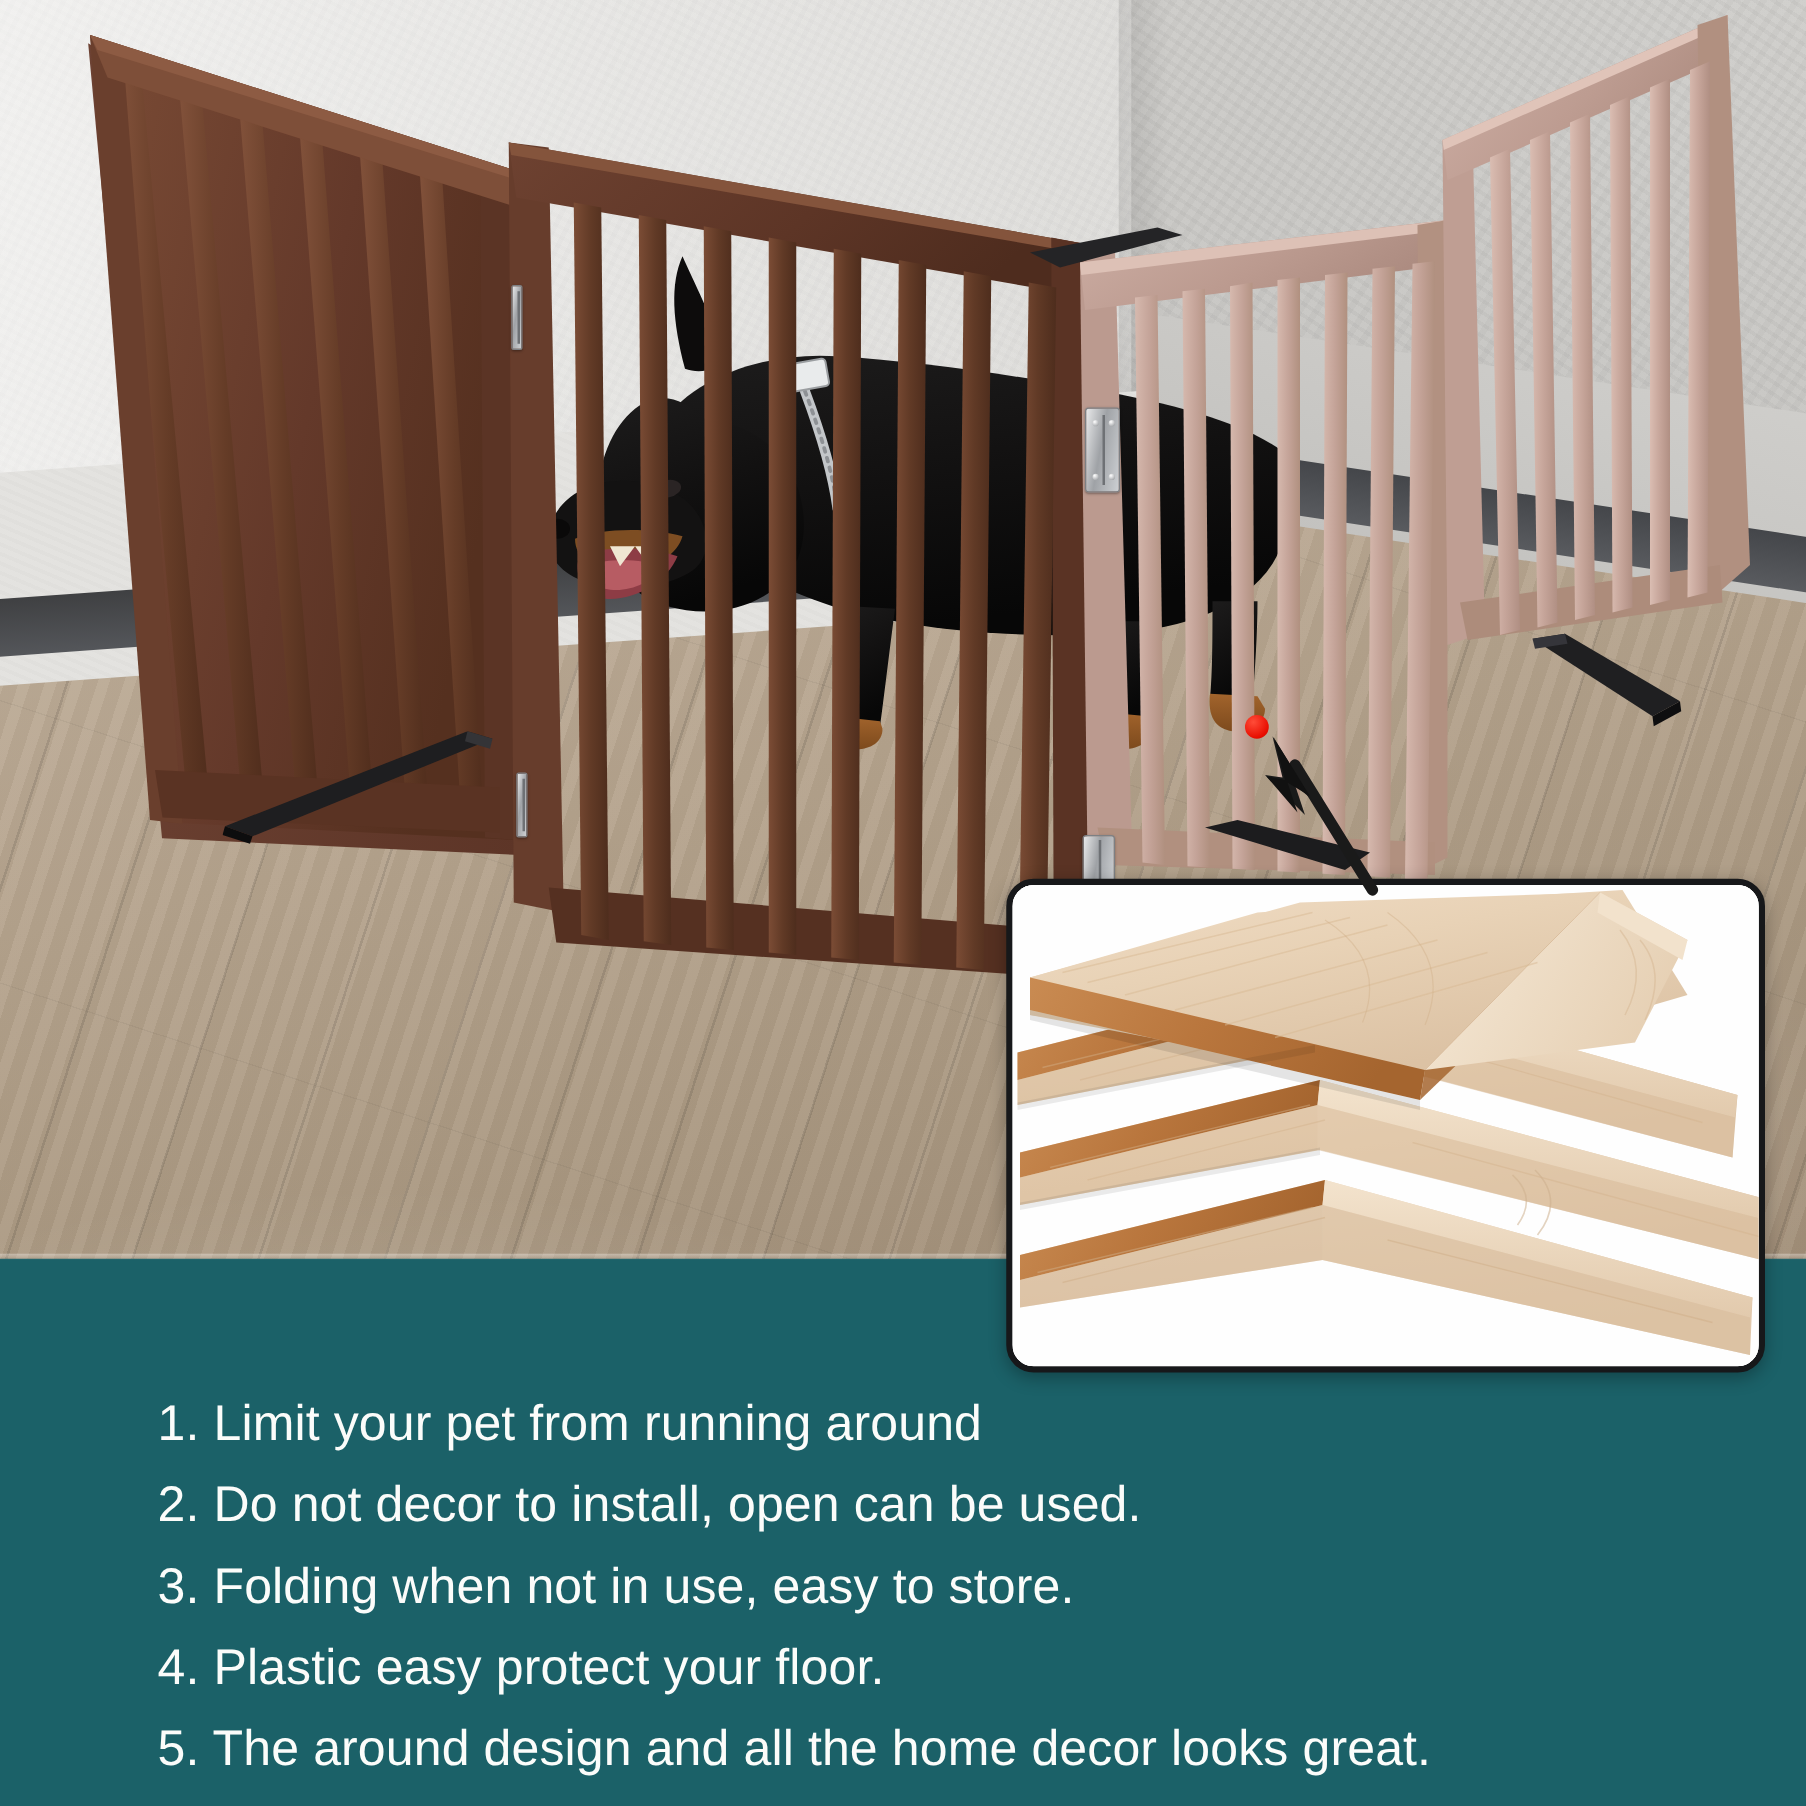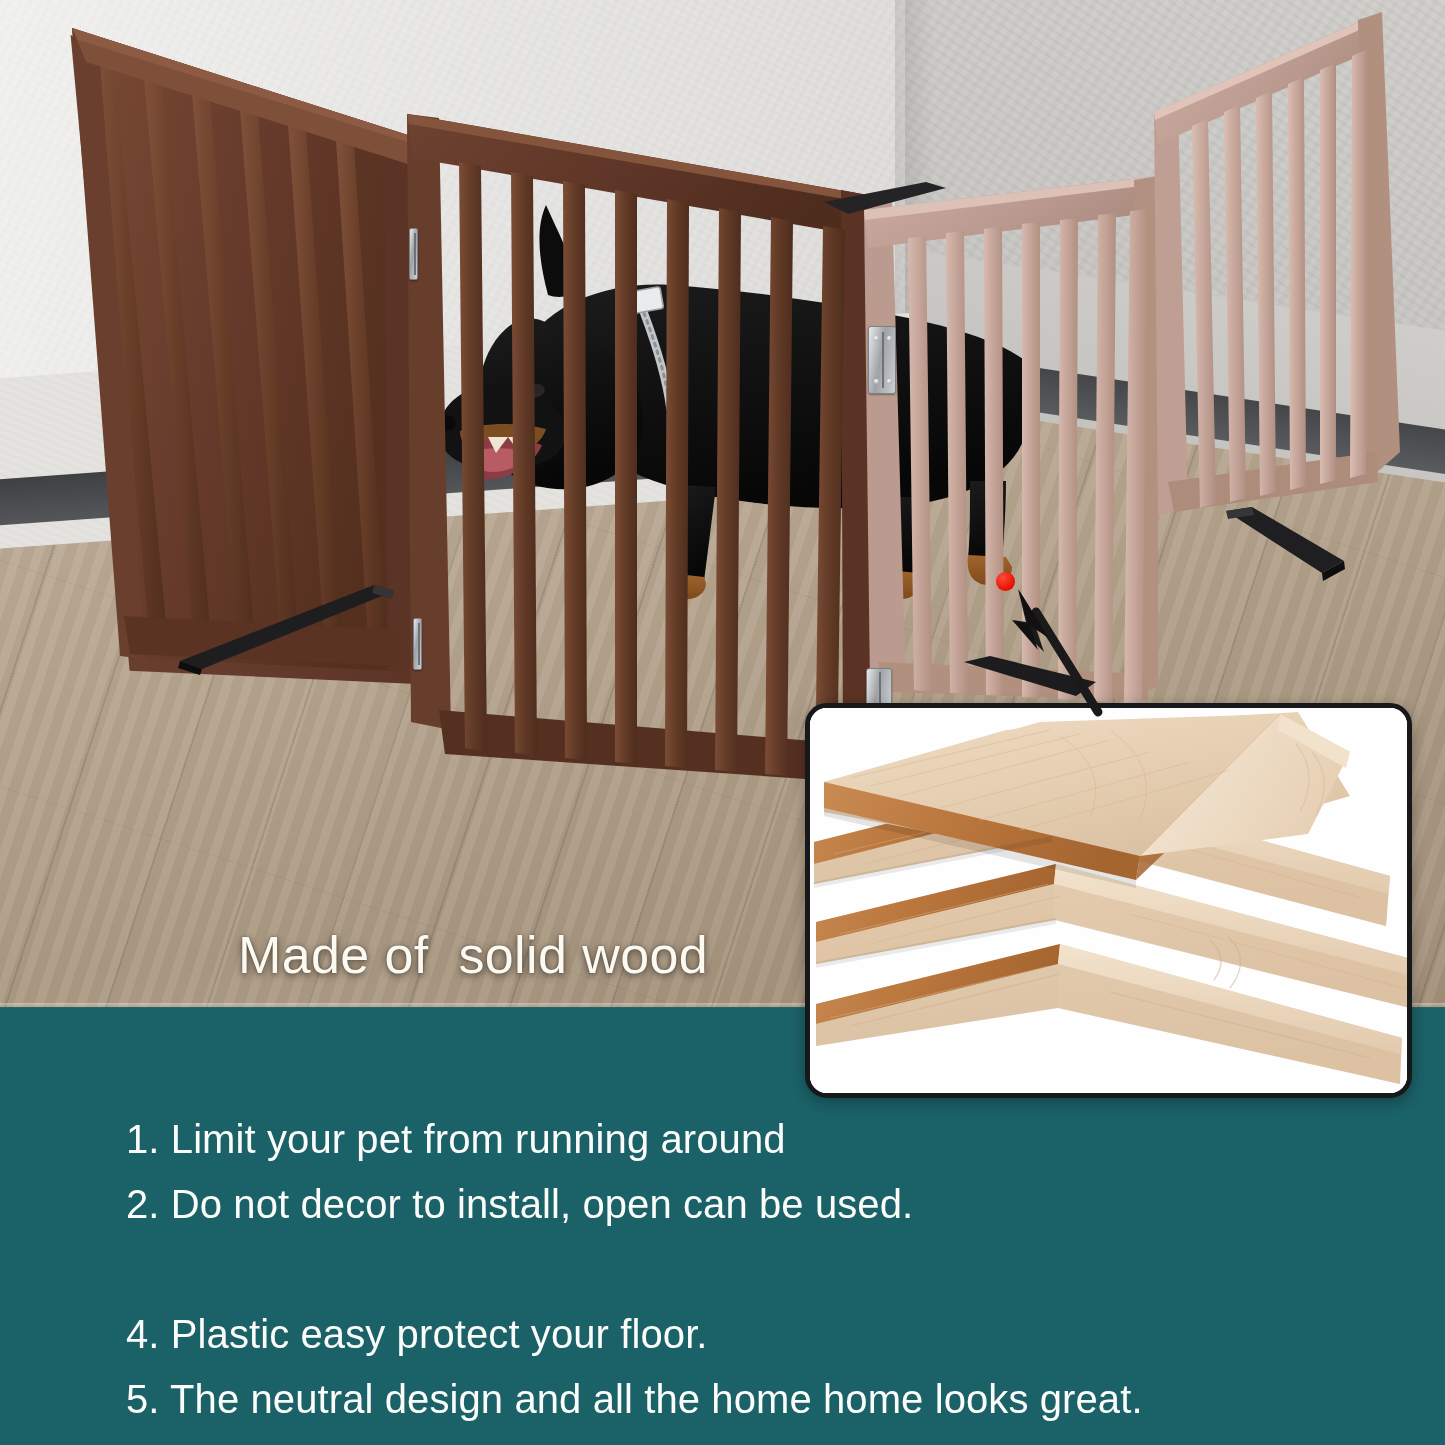--- a/index.html
+++ b/index.html
@@ -424,43 +424,46 @@
       </div>
 
       <div style="position:absolute; left:818px; top:180px; width:130px; height:48px;">
         <svg width="130" height="48" viewBox="0 0 130 48">
           <path d="M6 22 L108 2 L128 8 L30 34 Z" fill="#242426"></path>
         </svg>
       </div>
 
     </div>
 
-    <div class="caption">Made of  solid wood</div>
 
   </div>
 
   <div class="teal"></div>
   <div class="teal-rule"></div>
 
   <div class="features">
     <div class="feature" style="top:110px;">
       <span>1. </span>
       <span>Limit your pet from running around</span>
     </div>
     <div class="feature" style="top:175px;">
       <span>2. </span>
       <span>Do not decor to install, open can be used.</span>
     </div>
+    <div class="feature" style="top:240px;">
+      <span>3. </span>
+      <span>Folding when not in use, easy to store.</span>
+    </div>
     <div class="feature" style="top:305px;">
       <span>4. </span>
       <span>Plastic easy protect your floor.</span>
     </div>
     <div class="feature" style="top:370px;">
       <span>5. </span>
-      <span>The neutral design and all the home home looks great.</span>
+      <span>The around design and all the home decor looks great.</span>
     </div>
   </div>
 
   <div class="inset">
     <div class="inset-inner">
       <svg width="597" height="385" viewBox="0 0 597 385">
         <defs>
           <linearGradient id="faceA" x1="0" y1="0" x2="0.6" y2="1">
             <stop offset="0" stop-color="#f0dcc4"></stop>
             <stop offset="0.45" stop-color="#e8d2b6"></stop>

